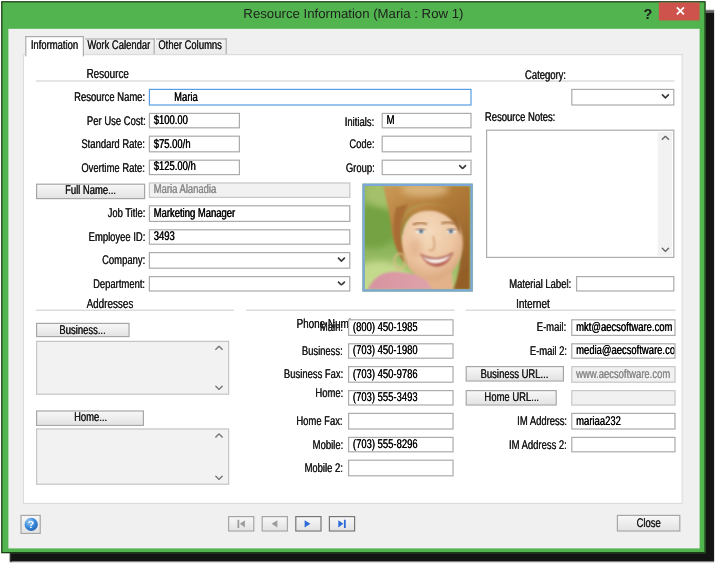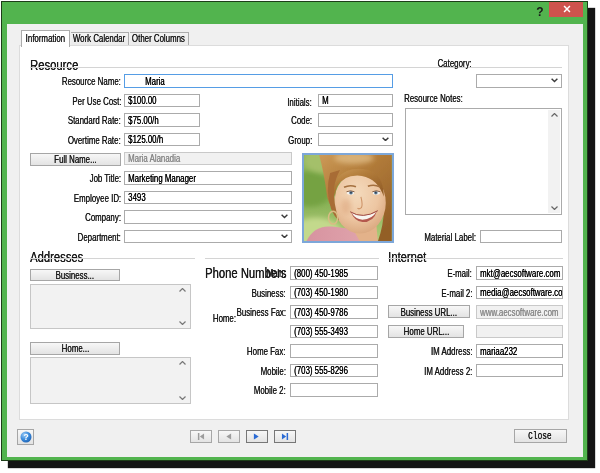--- a/index.html
+++ b/index.html
@@ -19,34 +19,35 @@
 .lbl>span{text-shadow:0.35px 0 0 currentColor;display:inline-block;transform:scaleX(0.75);transform-origin:100% 50%;}
 .lbll{position:absolute;font-size:10.5px;color:#1a1a1a;white-space:nowrap;margin-top:-1px;}
 .lbll>span{text-shadow:0.35px 0 0 currentColor;display:inline-block;transform:scaleX(0.75);transform-origin:0 50%;}
 .inp{position:absolute;border:1px solid #ABABAB;background:#fff;font-size:10.5px;color:#000;
   padding-left:3px;display:flex;align-items:center;white-space:nowrap;overflow:hidden;}
 .inp>span{text-shadow:0.35px 0 0 currentColor;display:inline-block;transform:scaleX(0.75);transform-origin:0 50%;}
 .dis{background:#F1F1F1;border:1px solid #C9C9C9;color:#8a8a8a;}
 .btn{position:absolute;background:linear-gradient(#F7F7F7,#E3E3E3);border:1px solid #A6A6A6;
   font-size:10.5px;color:#1a1a1a;display:flex;align-items:center;justify-content:center;white-space:nowrap;}
 .btn>span{text-shadow:0.35px 0 0 currentColor;display:inline-block;transform:scaleX(0.75);transform-origin:50% 50%;}
-.hdr{position:absolute;font-size:15px;color:#1a1a1a;white-space:nowrap;}
+.hdr{position:absolute;font-size:11px;color:#1a1a1a;white-space:nowrap;margin-left:42px;}
 .hdr>span{text-shadow:0.35px 0 0 currentColor;display:inline-block;transform:scaleX(0.75);transform-origin:0 50%;}
 .hline{position:absolute;height:1px;background:#D4D4D4;}
 .dd{position:absolute;border:1px solid #ABABAB;background:#fff;}
 .dd svg{position:absolute;right:3px;top:50%;margin-top:-2.5px;}
 .tab{position:absolute;font-size:10.5px;color:#1a1a1a;display:flex;align-items:center;justify-content:center;white-space:nowrap;}
 .tab>span{text-shadow:0.35px 0 0 currentColor;display:inline-block;transform:scaleX(0.75);transform-origin:50% 50%;}
 .sb{position:absolute;right:1px;width:12px;background:#F2F2F2;}
 .arr{position:absolute;width:100%;display:flex;justify-content:center;}
 .noteline{text-shadow:0.35px 0 0 currentColor;white-space:nowrap;transform:scaleX(0.75);transform-origin:0 50%;}
 </style>
 </head>
 <body>
 <div id="win">
+  <div id="title">Resource Information (Maria : Row 1)</div>
   <div id="qm">?</div>
   <div id="xbtn">
       <svg width="8" height="8" viewBox="0 0 9 9">
         <path d="M1.2 1.2 L7.8 7.8 M7.8 1.2 L1.2 7.8" stroke="#fff" stroke-width="1.7"></path>
       </svg>
     </div>
   <div id="client"></div>
 </div>
 
 <div class="tab" style="left:70.5px;top:31.5px;width:58px;height:14px;background:linear-gradient(#F2F2F2,#EBEBEB);border:1px solid #ACACAC;border-left:none;line-height:13px;">
@@ -215,21 +216,21 @@
 </svg>
 </div>
 
 <div class="hdr" style="left:30px;top:247.5px;"><span>Addresses</span></div>
 <div class="hline" style="left:30px;top:257.5px;width:165px;"></div>
 <div class="hdr" style="left:205px;top:264px;"><span>Phone Numbers</span></div>
 <div class="hline" style="left:205px;top:257.5px;width:174px;"></div>
 <div class="hdr" style="left:388px;top:247.5px;"><span>Internet</span></div>
 <div class="hline" style="left:388px;top:257.5px;width:175px;"></div>
 
-<div class="btn" style="left:30px;top:268.5px;width:90px;height:12.5px;text-align:center;">
+<div class="btn" style="left:30px;top:268.5px;width:78px;height:12.5px;text-align:center;">
     <span>Business...</span>
   </div>
 <div class="abs" style="left:30px;top:283.5px;width:161px;height:45.5px;border:1px solid #C6C6C6;background:#F2F2F2;">
   <div class="arr" style="right:2px;width:12px;top:3px;">
       <svg width="7" height="4" viewBox="0 0 7 4">
         <path d="M0.5 3.5 L3.5 0.5 L6.5 3.5" fill="none" stroke="#777" stroke-width="1.2"></path>
       </svg>
     </div>
   <div class="arr" style="right:2px;width:12px;bottom:3px;">
       <svg width="7" height="4" viewBox="0 0 7 4">
@@ -249,21 +250,21 @@
   <div class="arr" style="right:2px;width:12px;bottom:3px;">
       <svg width="7" height="4" viewBox="0 0 7 4">
         <path d="M0.5 0.5 L3.5 3.5 L6.5 0.5" fill="none" stroke="#777" stroke-width="1.2"></path>
       </svg>
     </div>
 </div>
 
 <div class="lbl" style="left:155.5px;top:268px;"><span>Main:</span></div>
 <div class="lbl" style="left:155.5px;top:287.5px;"><span>Business:</span></div>
 <div class="lbl" style="left:155.5px;top:307px;"><span>Business Fax:</span></div>
-<div class="lbl" style="left:155.5px;top:313px;text-align:center;"><span>Home:</span></div>
+<div class="lbl" style="left:155.5px;top:323px;"><span>Home:</span></div>
 <div class="lbl" style="left:155.5px;top:346px;"><span>Home Fax:</span></div>
 <div class="lbl" style="left:155.5px;top:365.5px;"><span>Mobile:</span></div>
 <div class="lbl" style="left:155.5px;top:385px;"><span>Mobile 2:</span></div>
 <div class="inp" style="left:290px;top:266px;width:88px;height:13.5px;">
     <span>(800) 450-1985</span>
   </div>
 <div class="inp" style="left:290px;top:285.5px;width:88px;height:13.5px;">
     <span>(703) 450-1980</span>
   </div>
 <div class="inp" style="left:290px;top:305px;width:88px;height:13.5px;">
@@ -331,15 +332,15 @@
     <svg width="7" height="7" viewBox="0 0 8 8">
       <path d="M1 0.5 L6.5 4 L1 7.5 Z" fill="#2B6BD5"></path>
     </svg>
   </div>
 <div class="btn" style="left:274px;top:430px;width:21.5px;height:13px;border-color:#777;">
     <svg width="8" height="7" viewBox="0 0 9 8">
       <path d="M1 0.5 L5.8 4 L1 7.5 Z" fill="#2B6BD5"></path>
       <path d="M7.2 0 L7.2 8" stroke="#2B6BD5" stroke-width="1.7"></path>
     </svg>
   </div>
-<div class="btn" style="left:513.5px;top:428.5px;width:53.5px;height:14px;font-family:Liberation Mono, monospace;">
+<div class="btn" style="left:513.5px;top:428.5px;width:53.5px;height:14px;">
     <span>Close</span>
   </div>
 
 </body></html>

